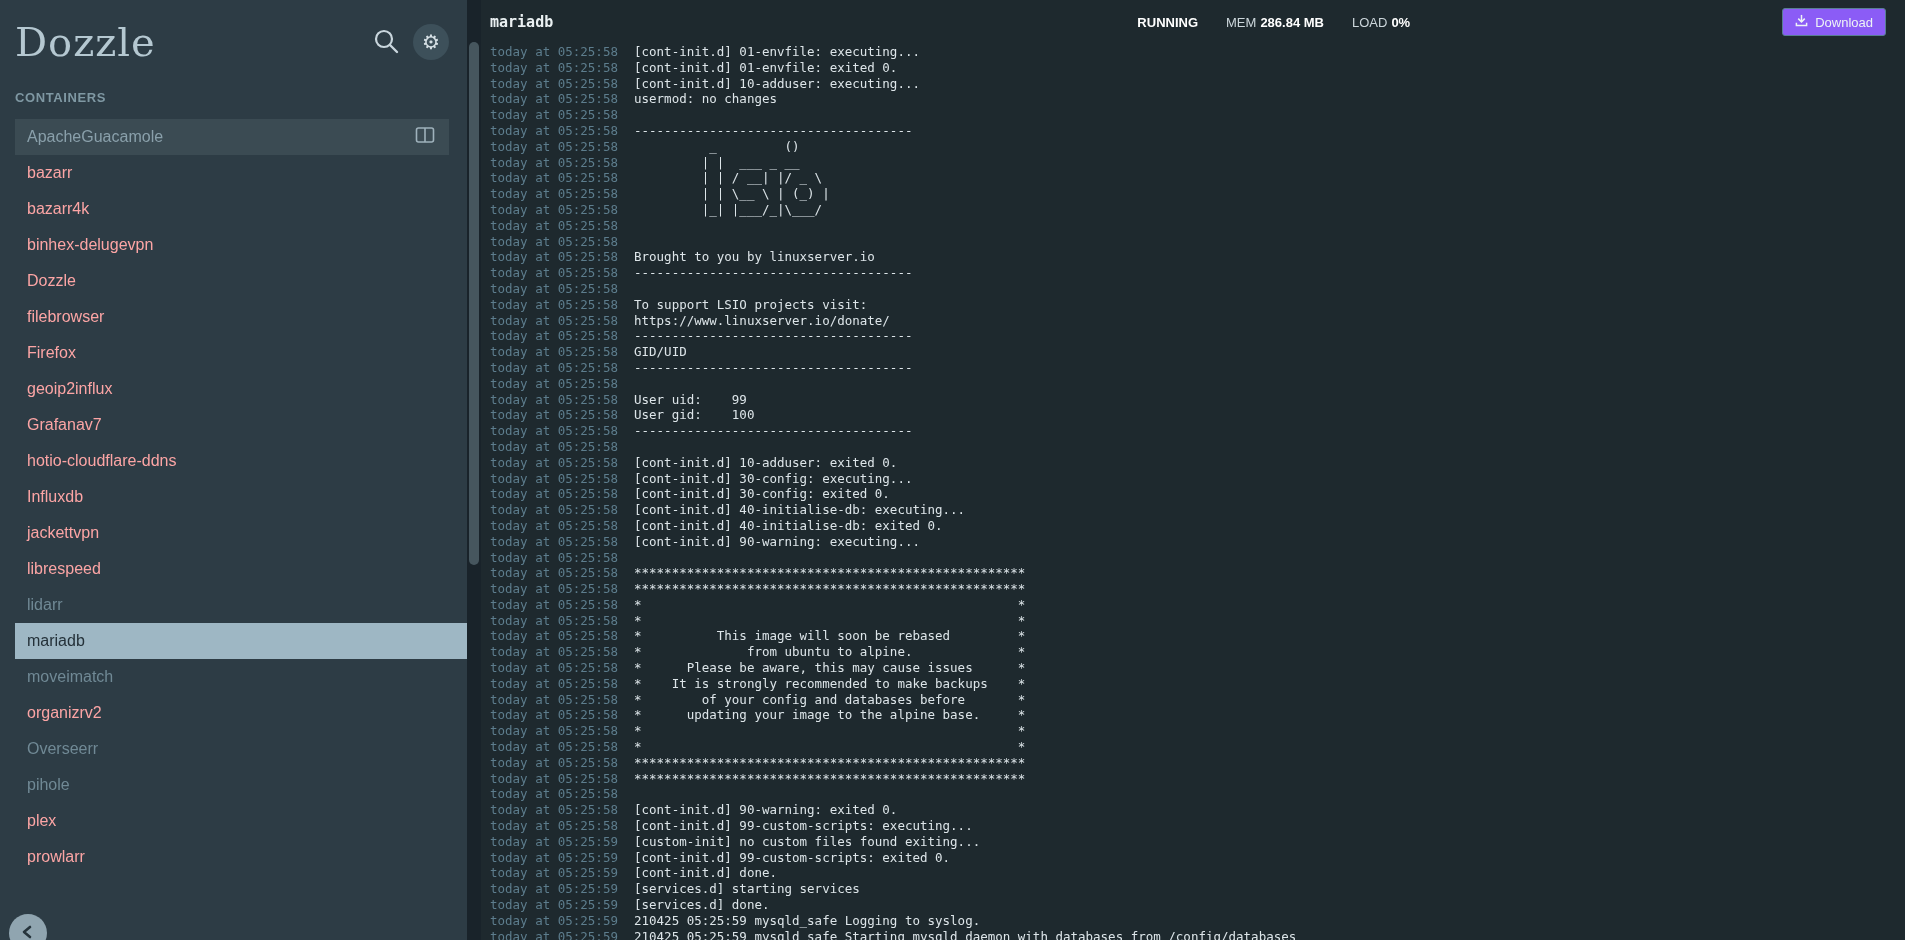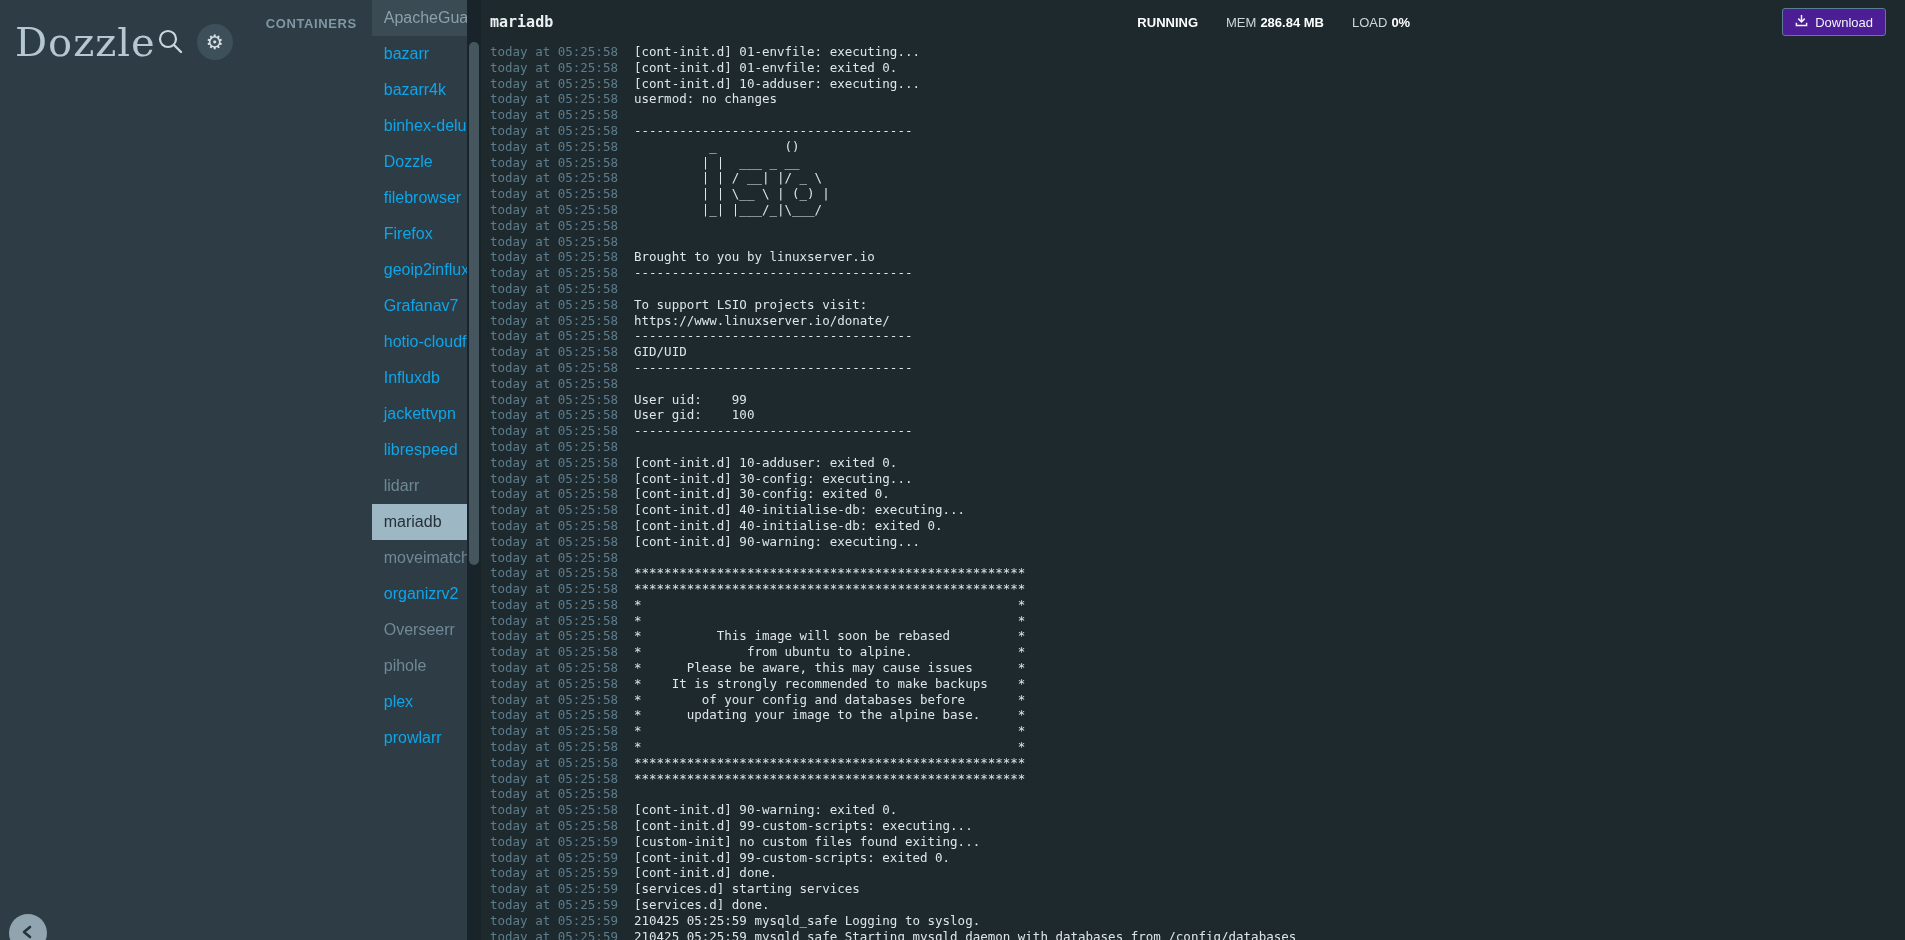--- a/index.html
+++ b/index.html
@@ -10,21 +10,21 @@
     background:#1e292e;
     display:flex;
     color:#dde5e9;
   }
 
   
   .sidebar {
     width:467px; flex-shrink:0; height:940px;
     background:#2d3c45;
     position:relative;
-    display:flex; flex-direction:row;
+    display:flex; flex-direction:column;
     overflow:hidden;
   }
   .sidebar-top {
     height:74px;
     display:flex; align-items:center; justify-content:space-between;
     padding:10px 18px 0 15px;
   }
   .logo {
     font-family:"DejaVu Serif", serif;
     font-size:40px; font-weight:400;
@@ -44,21 +44,21 @@
     letter-spacing:0.6px;
     color:#7f98a3;
   }
   .container-list { display:flex; flex-direction:column; }
   .item {
     height:36px; flex-shrink:0;
     margin-left:15px;
     padding:0 14px 0 12px;
     display:flex; align-items:center;
     font-size:16px;
-    color:#0ea5e9;
+    color:#fca5a5;
     cursor:pointer;
   }
   .item.state-muted { color:#70London8995; color:#708995; }
   .item.state-highlight {
     background:#3b4b53; color:#8aa0ab; margin-right:18px;
   }
   .item.state-selected {
     background:#9eb7c4; color:#243139; margin-right:0;
   }
   .item .pin { margin-left:auto; display:flex; align-items:center; }
@@ -92,21 +92,21 @@
   .container-title {
     font-family:"DejaVu Sans Mono", monospace;
     font-size:15px; font-weight:bold; color:#eaf0f2;
   }
   .hdr-stats { margin-left:auto; display:flex; align-items:flex-end; gap:28px; font-size:13px; }
   .hdr-stats .lbl { color:#ccd6db; font-weight:normal; margin-right:4px; }
   .hdr-stats b { color:#ffffff; font-weight:bold; }
   .hdr-spacer { width:372px; flex-shrink:0; }
   .download-btn {
     height:28px; padding:10px 12px;
-    background:#4c1d95; border:1px solid #587e94; border-radius:3px;
+    background:#8b5cf6; border:1px solid #587e94; border-radius:3px;
     color:#edf3f6; font-size:13px; font-family:"Liberation Sans", sans-serif;
     display:flex; align-items:center; gap:7px;
     cursor:pointer;
   }
 
   
   .log-view {
     flex:1; overflow:hidden;
     display:flex; flex-direction:column; 
     padding:0 0 8px 9px;

